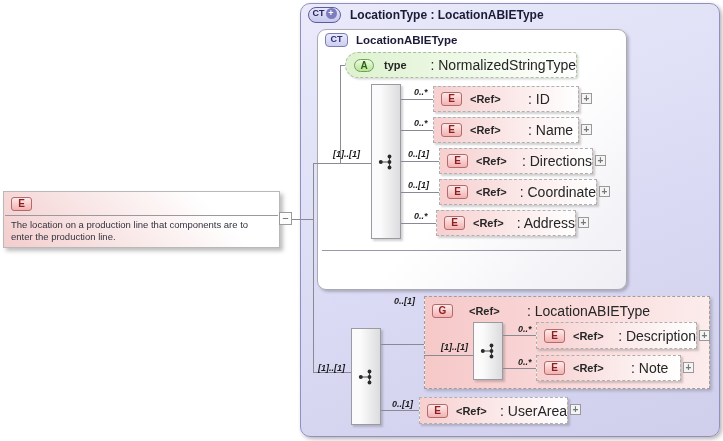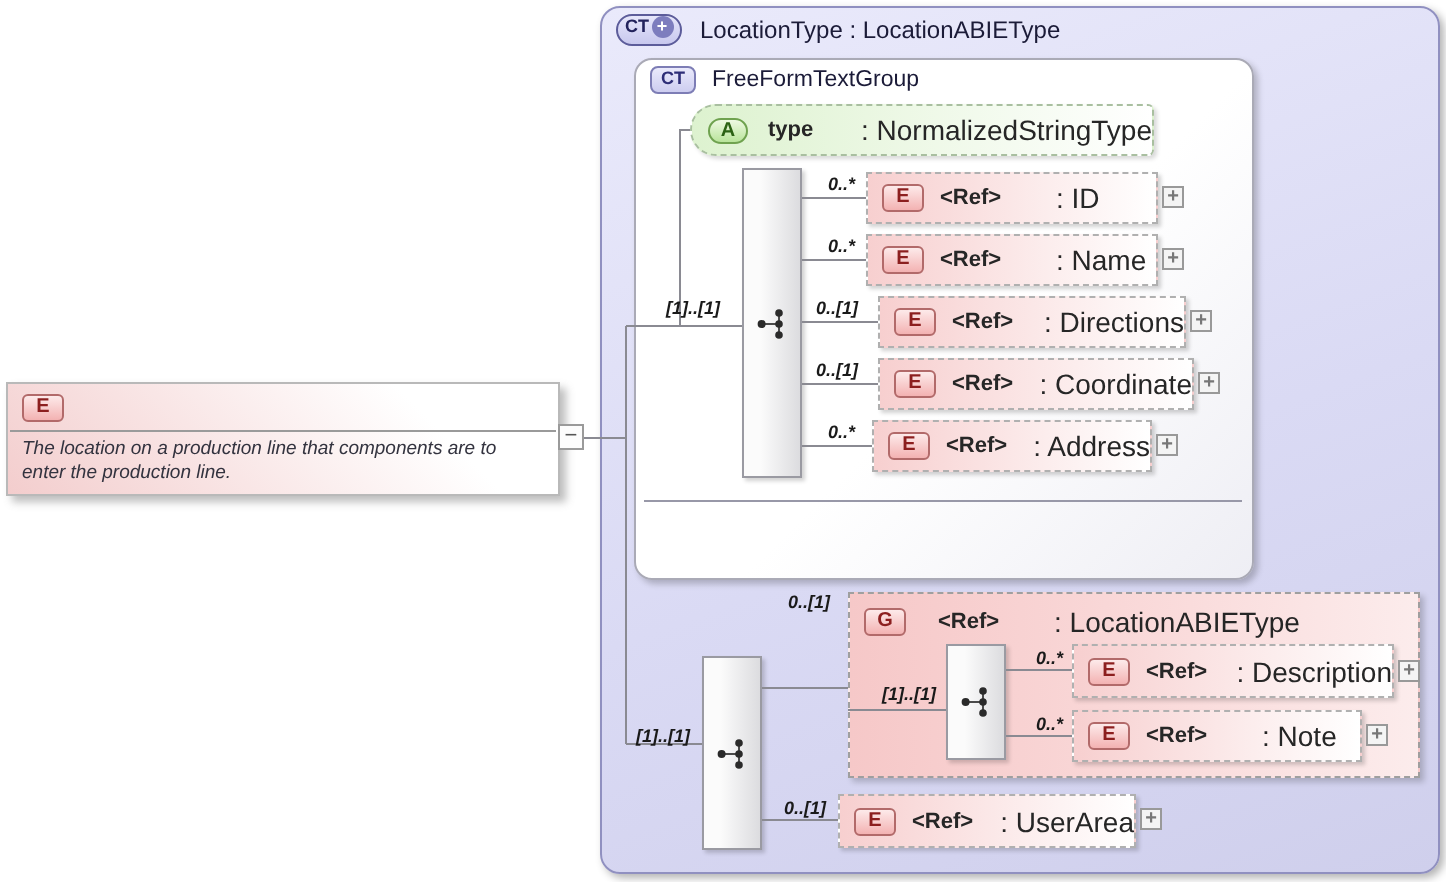--- a/index.html
+++ b/index.html
@@ -38,22 +38,22 @@
   .minus-box { width:13px; height:13px; border:1px solid #9a9a9a; background:#fcfcfc;
                color:#555555; font-size:11px; line-height:11px; text-align:center; }
 
   .card-label { font-style:italic; font-weight:bold; font-size:9px; color:#1a1a1a;
                 white-space:nowrap; }
 
   .seq-bar { border:1px solid #9a9aa2; background:linear-gradient(90deg,#fbfbfb 30%,#dcdcdf);
              display:flex; align-items:center; justify-content:center;
              box-shadow:1.5px 1.5px 2px rgba(0,0,0,0.18); }
 
-  .box-title { font-weight:normal; font-size:12px; color:#1b1b38; white-space:nowrap; }
-  .annotation { font-style:italic; font-size:9.5px; color:#3a3a55; line-height:1.25; }
+  .box-title { font-weight:bold; font-size:12px; color:#1b1b38; white-space:nowrap; }
+  .annotation { font-size:9.5px; color:#3a3a55; line-height:1.25; }
 
   
   .left-element { left:3px; top:191px; width:277px; height:57px;
                   border:1px solid #b9b9b9; background:linear-gradient(225deg,#ffffff 25%,#f3cdcd);
                   box-shadow:3px 3px 4px rgba(110,110,110,0.45); }
   .left-header { display:flex; align-items:center; gap:8px; padding:5px 0 4px 7px; }
   .left-sep { height:1px; background:#9a9a9a; margin:0 1px; }
   .left-annot { padding:3px 8px 0 7px; color:#33333f; }
 
   .outer-box { left:300px; top:3px; width:420px; height:434px; border:1px solid #9090c0;
@@ -105,21 +105,21 @@
     <span class="badge badge-ctplus">
       <span>CT</span>
         <span class="ctplus-circle">+</span>
     </span>
     <span class="box-title">LocationType : LocationABIEType</span>
   </div>
 
   <div class="abs ct-box"></div>
   <div class="abs ct-header">
     <span class="badge badge-ct">CT</span>
-    <span class="box-title" style="font-size:11.5px;">FreeFormTextGroup</span>
+    <span class="box-title" style="font-size:11.5px;">LocationABIEType</span>
   </div>
   <div class="abs ct-sep"></div>
 
   <div class="abs attr-box">
     <span class="badge badge-a">A</span>
     <span class="attr-name">type</span>
     <span class="el-name">: NormalizedStringType</span>
   </div>
 
   <div class="abs seq-bar" style="left:371px; top:84px; width:30px; height:155px;">

